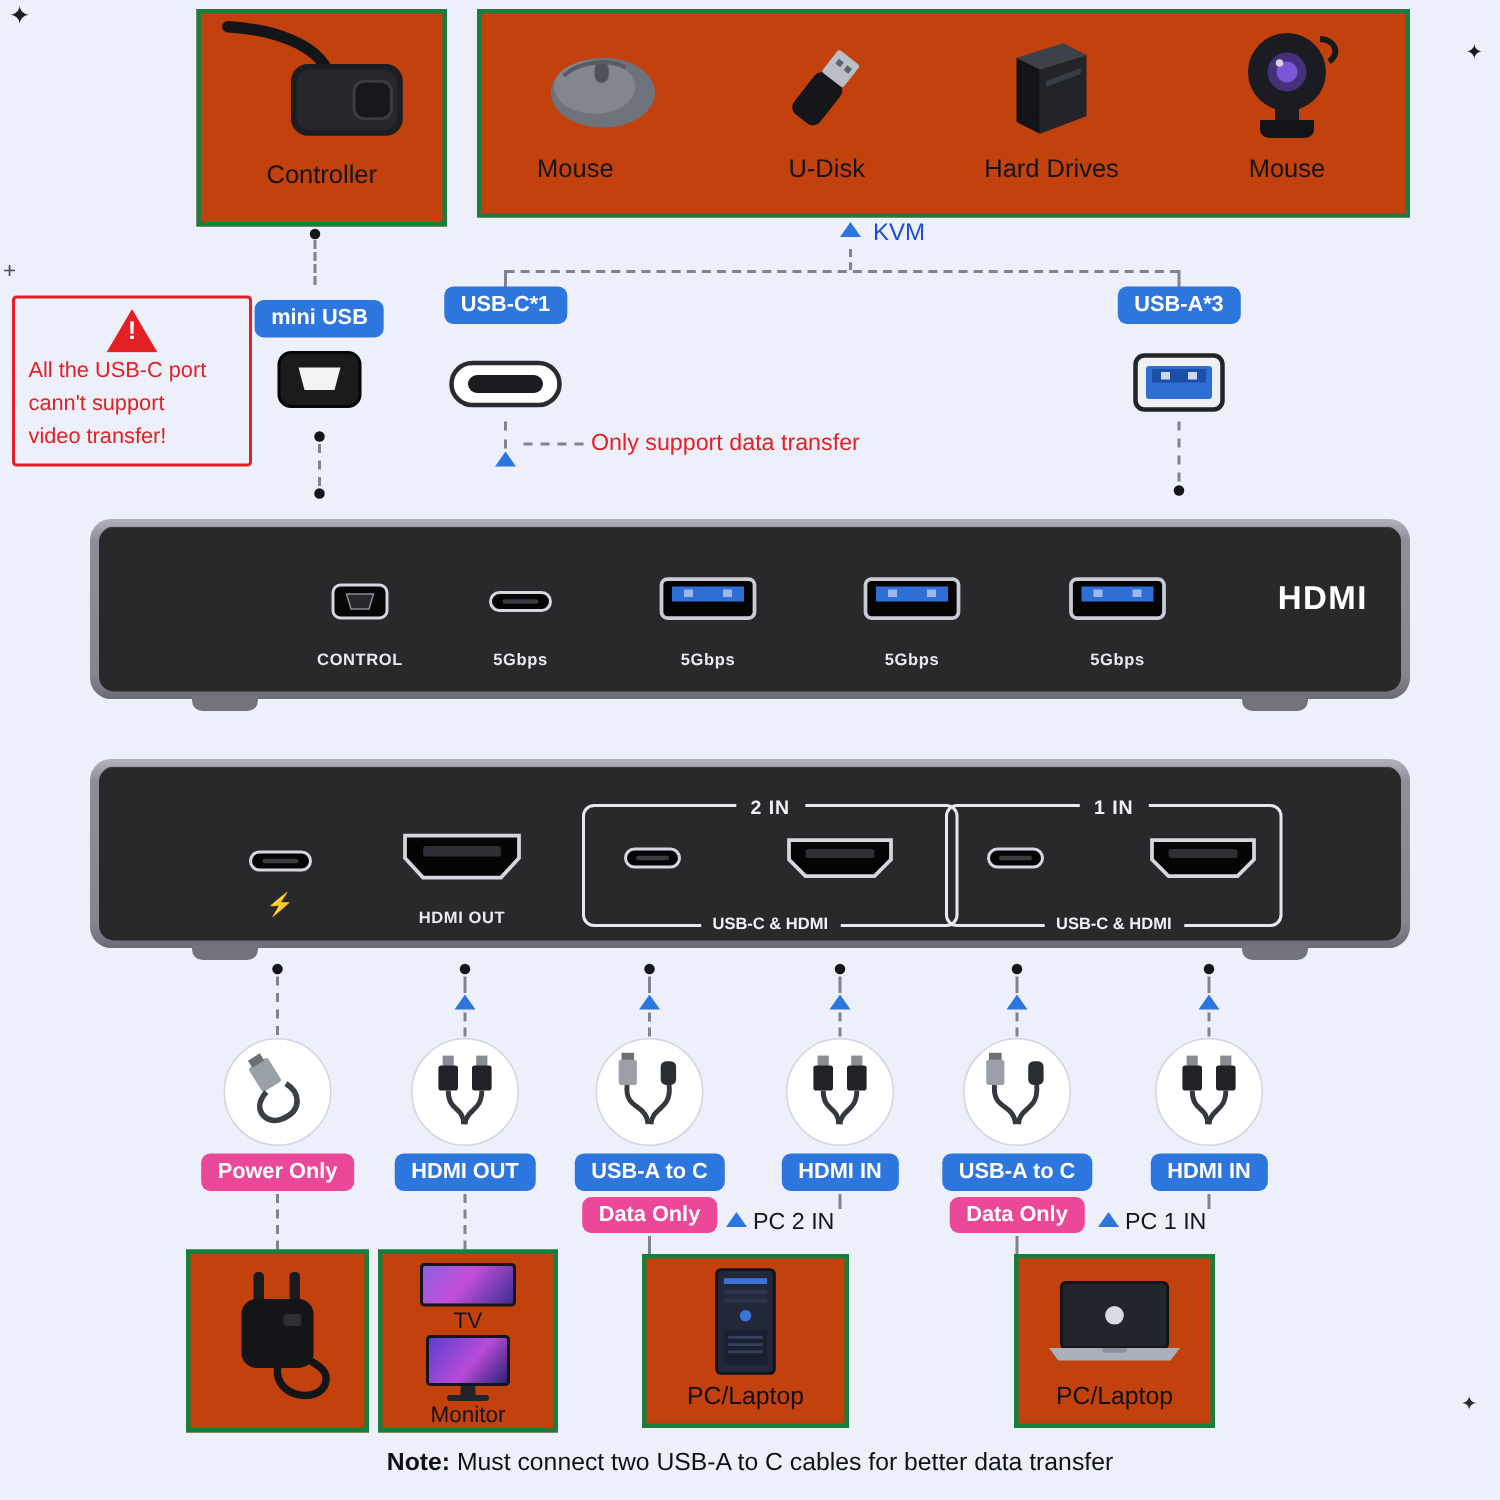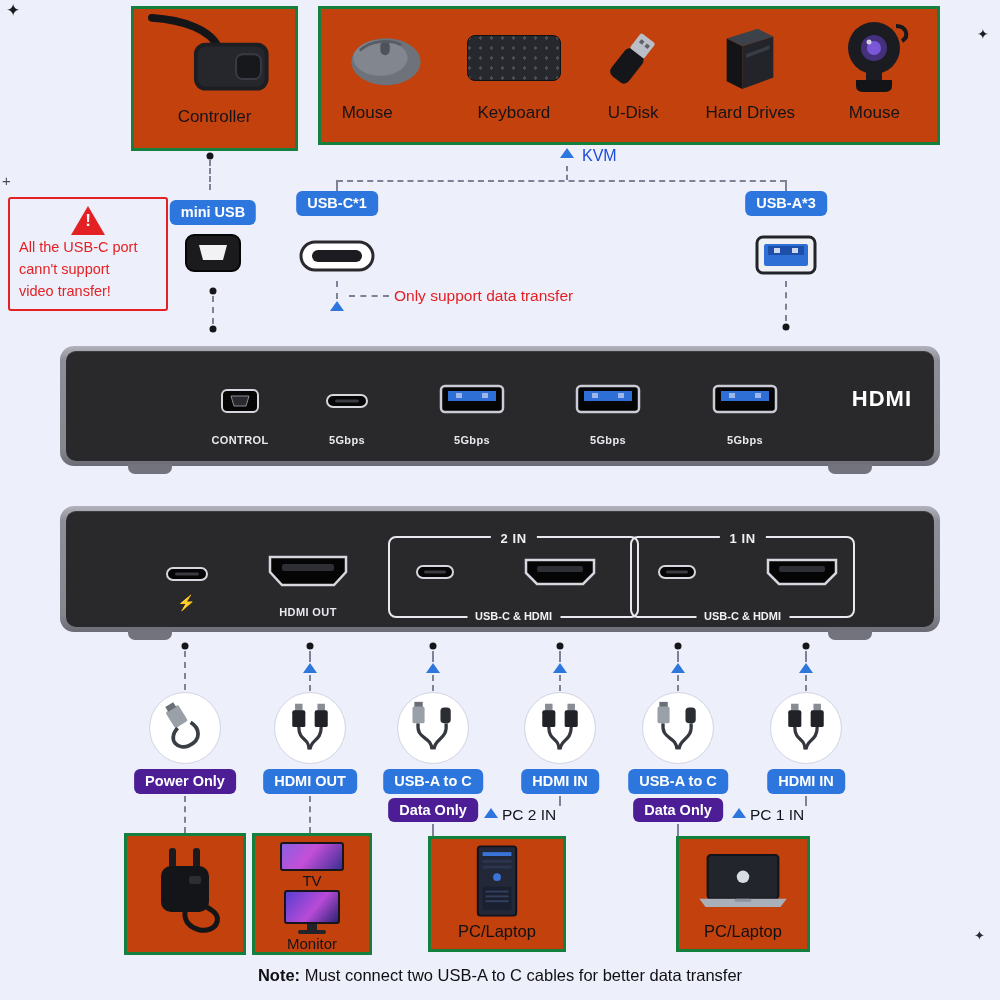--- a/index.html
+++ b/index.html
@@ -3,21 +3,21 @@
 <meta charset="utf-8">
 <style>
   *{margin:0;padding:0;box-sizing:border-box}
   body{font-family:"Liberation Sans",sans-serif;background:#fff}
   .stage{position:relative;width:1000px;height:1000px;background:#edeffa;overflow:hidden}
   .abs{position:absolute}
   .wbox{position:absolute;background:#c2410c;border:3px solid #15803d;border-radius:0}
   .dev-label{font-size:17px;color:#14141a}
   .badge{position:absolute;height:25px;line-height:25px;text-align:center;color:#fff;font-size:14.5px;font-weight:700;border-radius:6px;padding:0 11px;transform:translateX(-50%);white-space:nowrap}
   .badge.blue{background:#2d76dd}
-  .badge.red{background:#4c1d95}
+  .badge.red{background:#ec4899}
   .vdash{position:absolute;width:0;border-left:2px dashed #7d8296}
   .hdash{position:absolute;height:0;border-top:2px dashed #7d8296}
   .dot{position:absolute;width:7px;height:7px;border-radius:50%;background:#15151a;transform:translate(-50%,-50%)}
   .arr-up{position:absolute;width:0;height:0;border-left:7px solid transparent;border-right:7px solid transparent;border-bottom:10px solid #2d76dd;transform:translateX(-50%)}
   .device{position:absolute;left:60px;width:880px;background:linear-gradient(180deg,#b2b2bc 0%,#8e8e98 12%,#86868f 86%,#6b6b75 100%);border-radius:14px}
   .device-inner{position:absolute;inset:5px 6px;background:#29292b;border-radius:10px;border-top:1px solid #3d3d40}
   .foot{position:absolute;bottom:-8px;width:44px;height:10px;background:#73737d;border-radius:0 0 7px 7px}
   .port-label{position:absolute;color:#e9eaef;font-size:11px;font-weight:700;letter-spacing:.4px;text-align:center}
   .group-box{position:absolute;border:2px solid #e8e9f0;border-radius:8px}
   .group-title{position:absolute;top:0;left:50%;transform:translate(-50%,-50%);background:#29292b;color:#f0f1f5;font-size:13px;font-weight:700;padding:0 10px;letter-spacing:.6px;white-space:nowrap}
@@ -66,26 +66,20 @@
           <ellipse cx="46" cy="36" rx="37" ry="25" fill="#6e727a"></ellipse>
           <ellipse cx="40" cy="32" rx="29" ry="19" fill="#82868e"></ellipse>
           <rect x="40" y="14" width="10" height="15" rx="5" fill="#4e525a"></rect>
           <path d="M18 24 C30 13 50 12 62 18" stroke="#575b63" stroke-width="3" fill="none"></path>
         </svg>
       </div>
       <div class="dev-label">Mouse</div>
     </div>
     <div style="display:flex;flex-direction:column;align-items:center">
       <div style="height:90px;display:flex;align-items:center">
-        <div class="kb"></div>
-      </div>
-      <div class="dev-label">Keyboard</div>
-    </div>
-    <div style="display:flex;flex-direction:column;align-items:center">
-      <div style="height:90px;display:flex;align-items:center">
         <svg width="70" height="74" viewBox="0 0 70 74">
           <g transform="rotate(38 35 37)">
             <rect x="24" y="30" width="22" height="34" rx="6" fill="#151619"></rect>
             <rect x="26" y="12" width="18" height="19" rx="2" fill="#b9bec7"></rect>
             <rect x="30" y="17" width="4" height="4" fill="#5d6168"></rect>
             <rect x="37" y="17" width="4" height="4" fill="#5d6168"></rect>
           </g>
         </svg>
       </div>
       <div class="dev-label">U-Disk</div>

